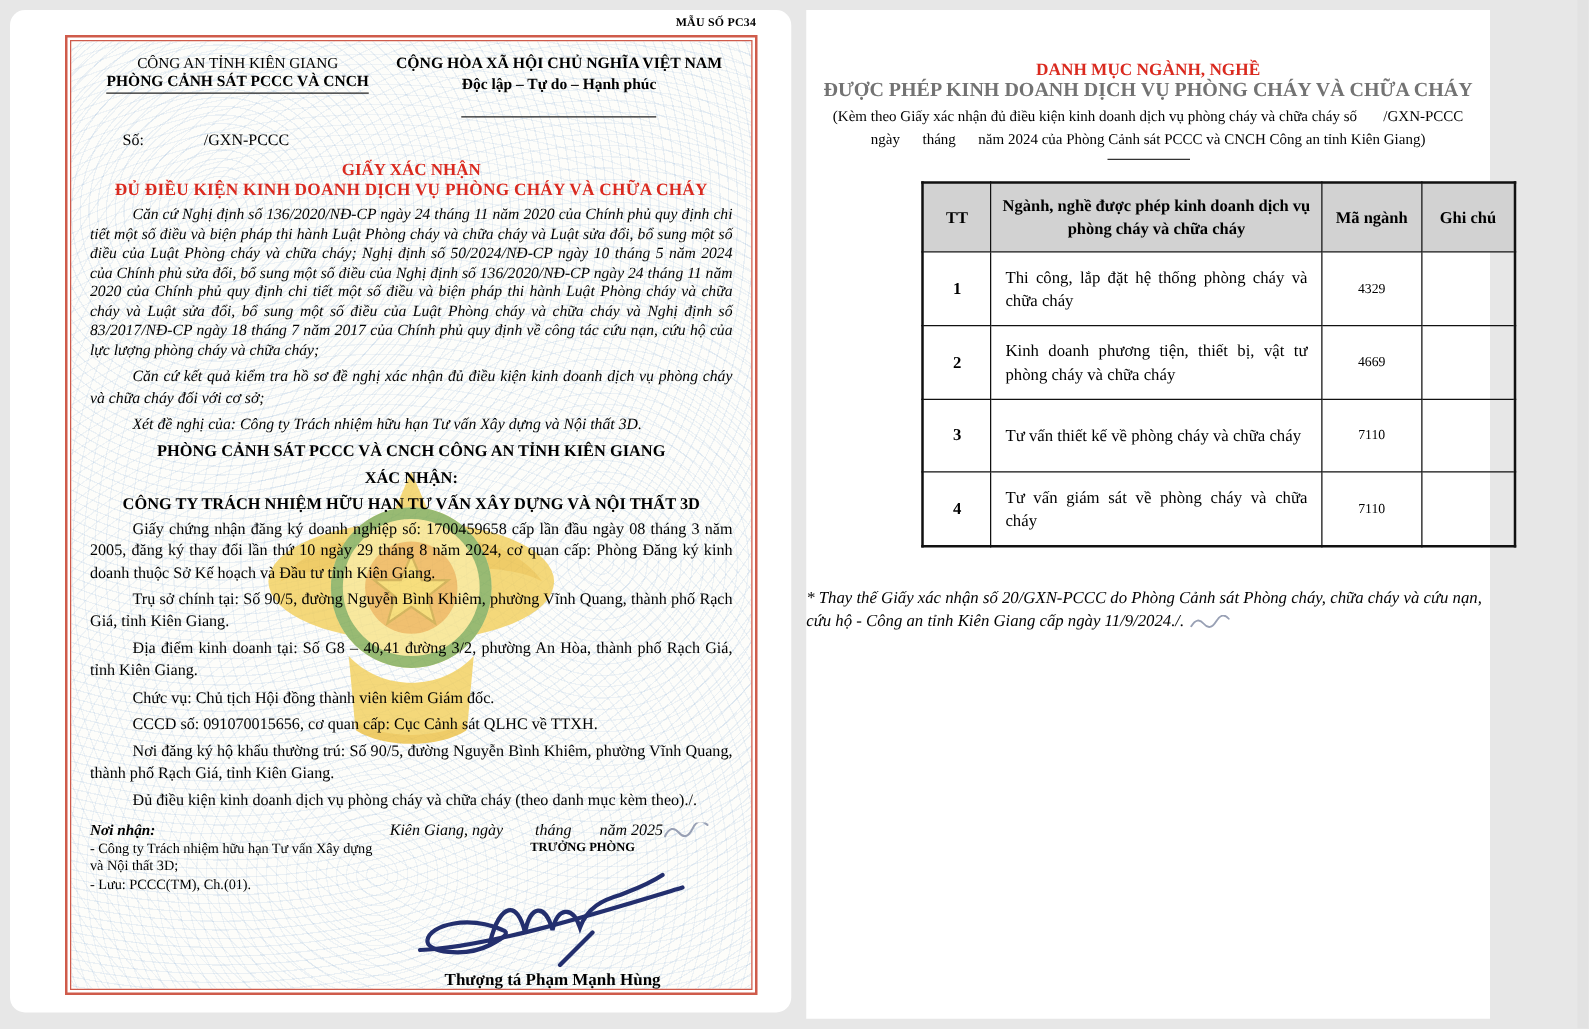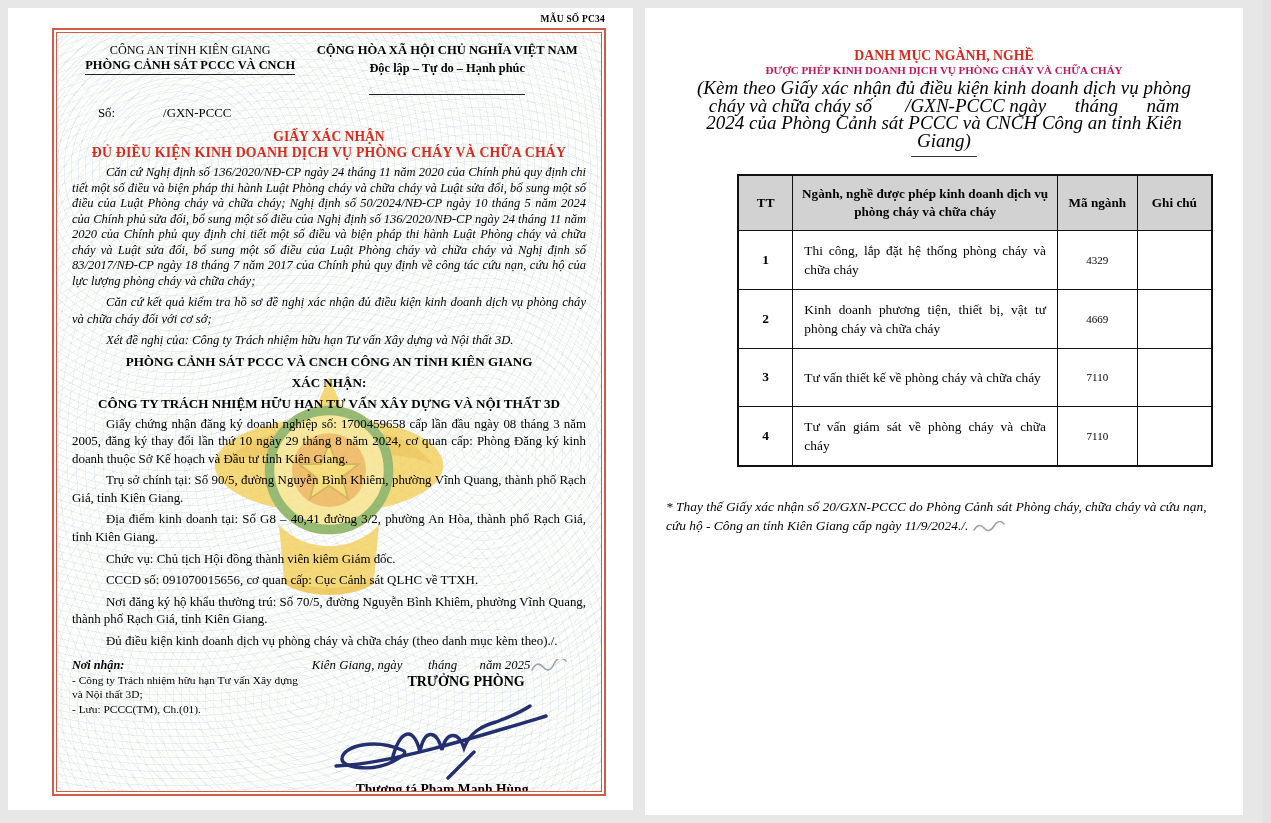--- a/index.html
+++ b/index.html
@@ -1,21 +1,21 @@
 <!DOCTYPE html>
 <html><head>
 <meta charset="utf-8">
 <style>
   * { margin:0; padding:0; box-sizing:border-box; }
   body { font-family:"Liberation Serif","DejaVu Serif",serif; background:#e7e7e7; }
   .canvas { position:relative; width:1271px; height:823px; background:#e7e7e7; overflow:hidden; }
 
   .page { position:absolute; background:#fff; }
-  .page-left  { left:8px;  top:8px; width:625px; height:802px; }
-  .page-right { left:645px; top:8px; width:598px; height:807px; }
+  .page-left  { left:8px;  top:8px; width:625px; height:802px;border-radius:12px; }
+  .page-right { left:645px; top:8px; width:547px; height:807px; }
 
   .form-code { position:absolute; top:6px; right:28px; font-size:9.5px; font-weight:bold; letter-spacing:.2px; }
 
   .border-outer { position:absolute; left:44px; top:20px; right:27px; bottom:14px;
                   border:2.5px solid #cf5b4b; padding:2px; background:#fff; }
   .border-inner { height:100%; border:1.3px solid #cf5b4b; position:relative; overflow:hidden;
                   padding:8px 15px 6px 15px;
                   background-color:#fdfdfa;
                   background-image:
                     repeating-radial-gradient(circle at 22% 18%, rgba(110,155,205,.13) 0 1px, transparent 1px 7px),
@@ -48,30 +48,30 @@
              font-size:12.6px; line-height:16.5px; }
   .c-bold  { margin-top:5px; text-align:center; font-weight:bold; font-size:13.1px; }
   .p-n     { margin-top:4px; text-align:justify; text-indent:34px; font-size:12.9px; line-height:17.6px; }
 
   .footer-row { display:flex; margin-top:7px; }
   .f-left { width:44%; }
   .f-right { width:56%; text-align:center; }
   .noinhan { font-weight:bold; font-style:italic; font-size:12.2px; }
   .recip { font-size:11.4px; line-height:14.5px; max-width:235px; }
   .date-line { font-style:italic; font-size:12.8px; white-space:nowrap; }
-  .sign-title { font-weight:bold; font-size:14px; margin-top:1px;padding-left:48px; }
+  .sign-title { font-weight:bold; font-size:10px; margin-top:1px;padding-left:48px; }
   .signature-svg { display:block; margin:4px auto 0 auto; }
   .signer-name { font-weight:bold; font-size:13.6px; margin-top:2px; }
   .pencil { vertical-align:middle; }
 
   
   .r-title1 { margin-top:40px; text-align:center; font-weight:bold; font-size:13.8px; color:#da2a1f; }
-  .r-title2 { text-align:center; font-weight:bold; font-size:11px; color:#be185d; }
-  .r-sub { margin:3px auto 0 auto; width:512px; text-align:center; font-style:italic;
-           font-size:19px; line-height:17.5px; }
+  .r-title2 { text-align:center; font-weight:bold; font-size:16px; color:#737373; }
+  .r-sub { margin:3px auto 0 auto; width:512px; text-align:center; 
+           font-size:12px; line-height:17.5px; }
   .r-divider { width:66px; border-top:1.4px solid #333; margin:7px auto 0 auto; }
 
   table.biz { border-collapse:collapse; margin:17px 0 0 92px; width:476px; border:2px solid #111; }
   table.biz th, table.biz td { border:1px solid #111; vertical-align:middle; }
   table.biz th { background:#d2d2d2; font-weight:bold; font-size:13.2px; text-align:center;
                  padding:9px 5px; line-height:1.35; }
   td.c-tt   { width:55px; text-align:center; font-weight:bold; font-size:13.4px; height:58px; }
   td.c-name { width:266px; text-align:justify; font-size:13.4px; padding:10px 11px; line-height:19px; }
   td.c-code { width:80px; text-align:center; font-size:11px; }
   td.c-note { width:75px; }
@@ -130,21 +130,21 @@
 
           <div class="c-bold">PHÒNG CẢNH SÁT PCCC VÀ CNCH CÔNG AN TỈNH KIÊN GIANG</div>
           <div class="c-bold">XÁC NHẬN:</div>
           <div class="c-bold">CÔNG TY TRÁCH NHIỆM HỮU HẠN TƯ VẤN XÂY DỰNG VÀ NỘI THẤT 3D</div>
 
           <div class="p-n">Giấy chứng nhận đăng ký doanh nghiệp số: 1700459658 cấp lần đầu ngày 08 tháng 3 năm 2005, đăng ký thay đổi lần thứ 10 ngày 29 tháng 8 năm 2024, cơ quan cấp: Phòng Đăng ký kinh doanh thuộc Sở Kế hoạch và Đầu tư tỉnh Kiên Giang.</div>
           <div class="p-n">Trụ sở chính tại: Số 90/5, đường Nguyễn Bình Khiêm, phường Vĩnh Quang, thành phố Rạch Giá, tỉnh Kiên Giang.</div>
           <div class="p-n">Địa điểm kinh doanh tại: Số G8 – 40,41 đường 3/2, phường An Hòa, thành phố Rạch Giá, tỉnh Kiên Giang.</div>
           <div class="p-n">Chức vụ: Chủ tịch Hội đồng thành viên kiêm Giám đốc.</div>
           <div class="p-n">CCCD số: 091070015656, cơ quan cấp: Cục Cảnh sát QLHC về TTXH.</div>
-          <div class="p-n">Nơi đăng ký hộ khẩu thường trú: Số 70/5, đường Nguyễn Bình Khiêm, phường Vĩnh Quang, thành phố Rạch Giá, tỉnh Kiên Giang.</div>
+          <div class="p-n">Nơi đăng ký hộ khẩu thường trú: Số 90/5, đường Nguyễn Bình Khiêm, phường Vĩnh Quang, thành phố Rạch Giá, tỉnh Kiên Giang.</div>
           <div class="p-n">Đủ điều kiện kinh doanh dịch vụ phòng cháy và chữa cháy (theo danh mục kèm theo)./.</div>
 
           <div class="footer-row">
             <div class="f-left">
               <div class="noinhan">Nơi nhận:</div>
               <div class="recip">- Công ty Trách nhiệm hữu hạn Tư vấn Xây dựng và Nội thất 3D;</div>
               <div class="recip">- Lưu: PCCC(TM), Ch.(01).</div>
             </div>
             <div class="f-right">
               <div class="date-line"><span>Kiên Giang, ngày&nbsp;&nbsp;&nbsp;&nbsp;&nbsp;&nbsp;&nbsp;&nbsp;tháng&nbsp;&nbsp;&nbsp;&nbsp;&nbsp;&nbsp;&nbsp;năm 2025</span><svg class="pencil" width="42" height="14" viewBox="0 0 42 14">

